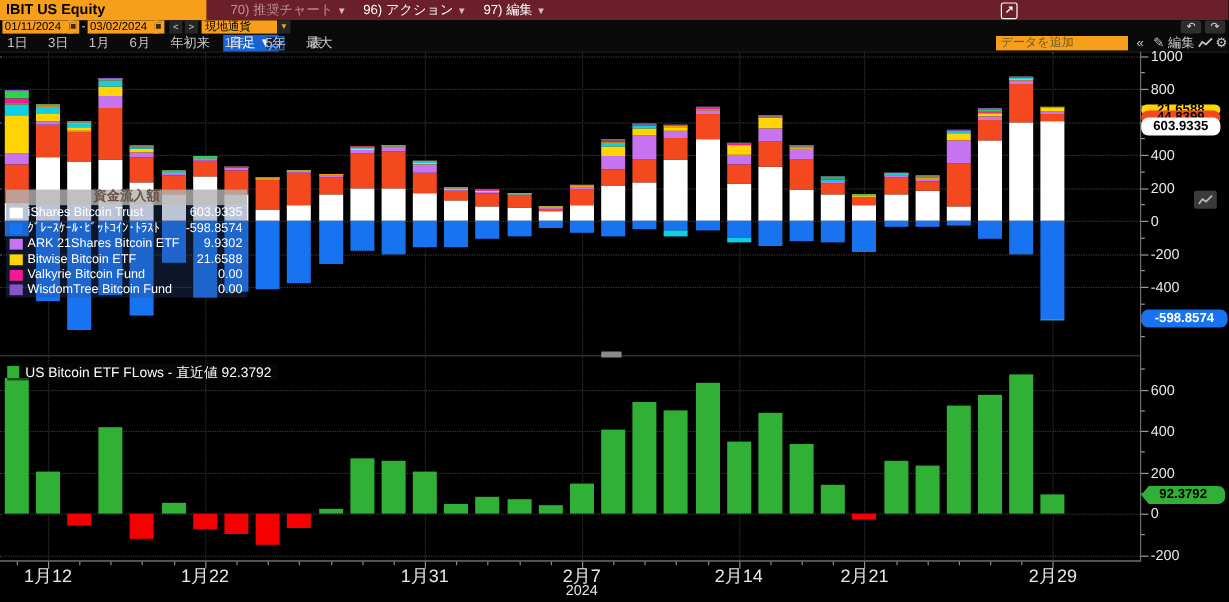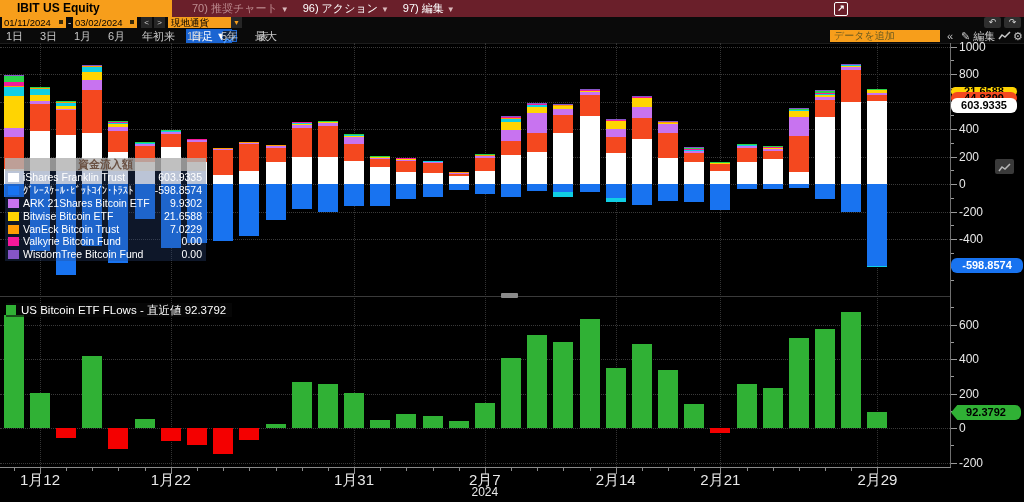--- a/index.html
+++ b/index.html
@@ -2,21 +2,21 @@
 <html><head>
 <meta charset="utf-8">
 <style>
   html,body{margin:0;padding:0;background:#000;}
   #screen{position:relative;width:1024px;height:502px;background:#000;overflow:hidden;
     font-family:"Liberation Sans",sans-serif;-webkit-font-smoothing:antialiased;}
   .abs{position:absolute;}
   
   #row1{left:0;top:0;width:1024px;height:17px;background:#6a1f2a;display:flex;align-items:center;}
   #ticker-field{position:absolute;left:0;top:0;width:172px;height:17px;background:#f79e1b;color:#000;
-    font-size:12px;font-weight:bold;line-height:17px;padding-left:17px;box-sizing:border-box;}
+    font-size:12px;font-weight:bold;line-height:17px;padding-left:5px;box-sizing:border-box;}
   .menu-item{font-size:11px;color:#fff;margin-left:14px;white-space:nowrap;}
   .menu-item.dim{color:#bf8f93;}
   .menu-caret{font-size:8px;color:#d9b8bb;margin-left:3px;}
   #chart-title{position:absolute;right:5px;top:0;height:17px;line-height:17px;color:#fff;
     font-size:12.5px;font-weight:bold;}
   #export-icon{position:absolute;right:176px;top:2px;width:12px;height:12px;border:1.5px solid #fff;
     border-radius:2px;color:#fff;font-size:9px;line-height:11px;text-align:center;font-weight:bold;}
   
   #row2{left:0;top:17px;width:1024px;height:12px;background:#0a0a0a;}
   .date-field{position:absolute;top:0;height:11px;background:#f79e1b;color:#000;font-size:9.5px;
@@ -583,44 +583,39 @@
 
   <div id="y-axis-line"></div>
   <div id="divider"></div>
   <div id="divider-handle"></div>
 
   <div id="legend">
     <div id="legend-title">資金流入額</div>
     <div id="legend-rows">
         <div class="leg-row">
           <div class="leg-sw" style="background: rgb(255, 255, 255);"></div>
-          <div class="leg-name">iShares Franklin Trust</div>
+          <div class="leg-name">iShares Bitcoin Trust</div>
           <div class="leg-val">603.9335</div>
         </div>
         <div class="leg-row">
           <div class="leg-sw" style="background: rgb(24, 115, 240);"></div>
           <div class="leg-name">ｸﾞﾚｰｽｹｰﾙ･ﾋﾞｯﾄｺｲﾝ･ﾄﾗｽﾄ</div>
           <div class="leg-val">-598.8574</div>
         </div>
         <div class="leg-row">
           <div class="leg-sw" style="background: rgb(200, 115, 240);"></div>
           <div class="leg-name">ARK 21Shares Bitcoin ETF</div>
           <div class="leg-val">9.9302</div>
         </div>
         <div class="leg-row">
           <div class="leg-sw" style="background: rgb(255, 212, 2);"></div>
           <div class="leg-name">Bitwise Bitcoin ETF</div>
           <div class="leg-val">21.6588</div>
         </div>
         <div class="leg-row">
-          <div class="leg-sw" style="background: rgb(255, 156, 4);"></div>
-          <div class="leg-name">VanEck Bitcoin Trust</div>
-          <div class="leg-val">7.0229</div>
-        </div>
-        <div class="leg-row">
           <div class="leg-sw" style="background: rgb(245, 24, 155);"></div>
           <div class="leg-name">Valkyrie Bitcoin Fund</div>
           <div class="leg-val">0.00</div>
         </div>
         <div class="leg-row">
           <div class="leg-sw" style="background: rgb(134, 85, 200);"></div>
           <div class="leg-name">WisdomTree Bitcoin Fund</div>
           <div class="leg-val">0.00</div>
         </div>
       </div>

